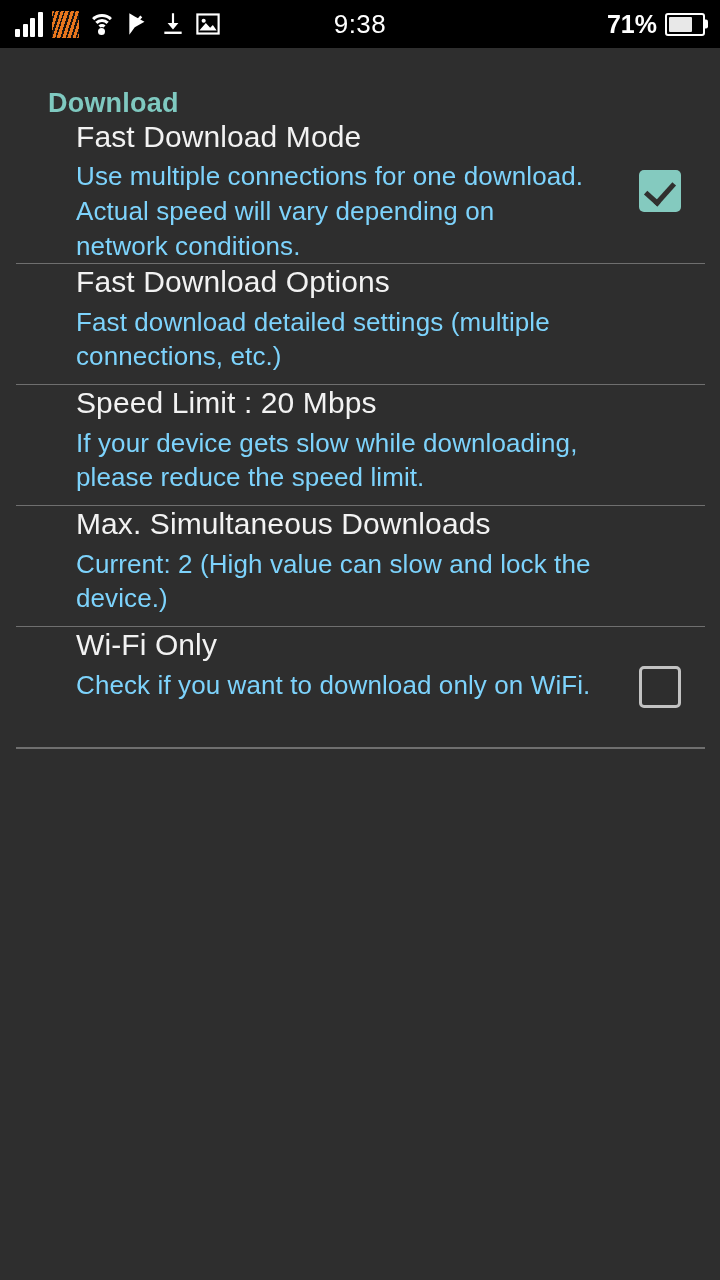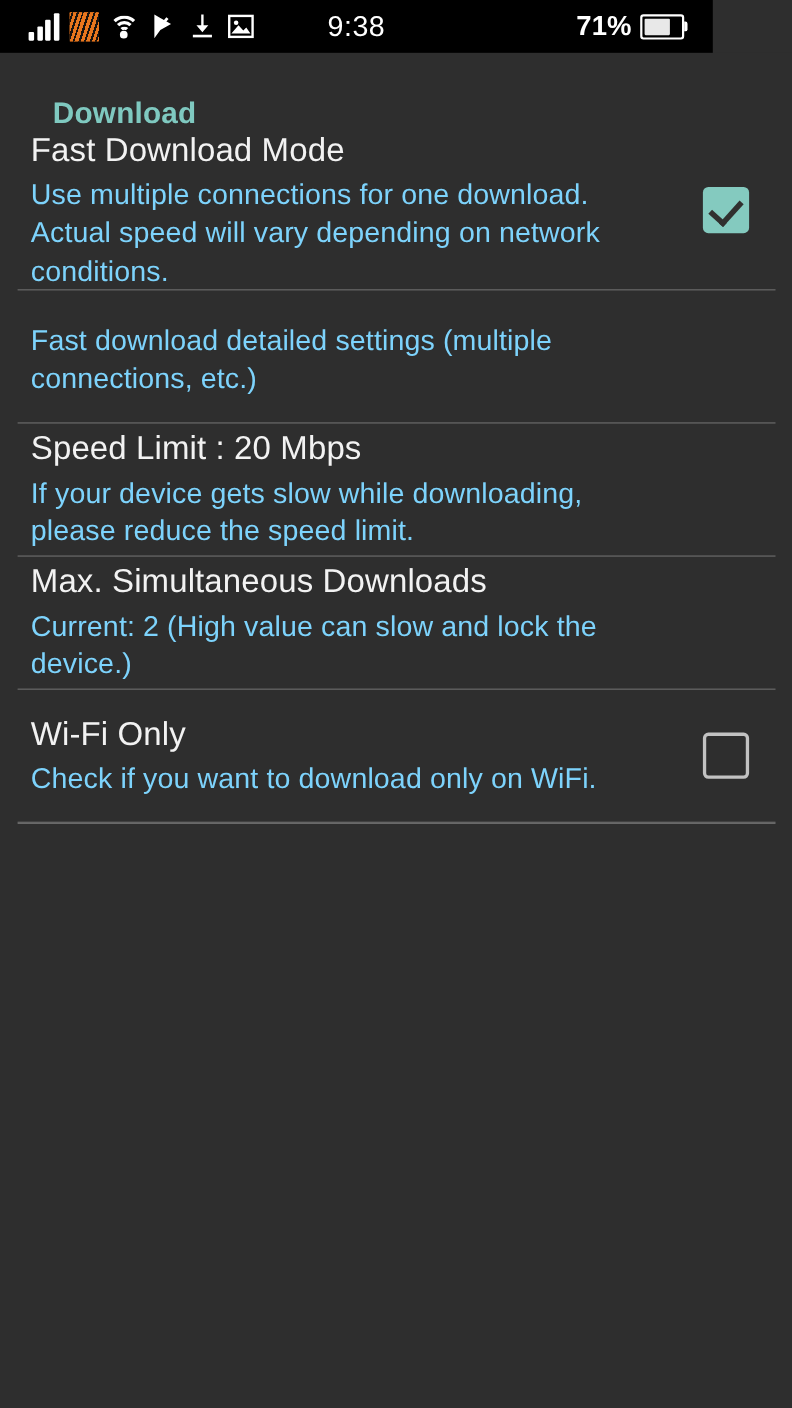--- a/index.html
+++ b/index.html
@@ -6,24 +6,24 @@
   html, body {
     width:720px; height:1280px;
     background:#2e2e2e;
     font-family:"Liberation Sans", sans-serif;
     overflow:hidden;
   }
 
   
   .status-bar{
     position:relative;
-    height:48px; width:648px;
+    height:48px; width:720px;
     background:#000000;
     display:flex; align-items:center;
-    padding:0 26px;
+    padding:0 15px;
   }
   .status-left{ display:flex; align-items:center; gap:9px; }
   .status-right{ display:flex; align-items:center; gap:8px; margin-left:auto;font-weight:bold; }
   .status-time{
     position:absolute; left:0; right:0; top:0; bottom:0;
     display:flex; align-items:center; justify-content:center;
     color:#ffffff; font-size:26px; letter-spacing:.5px;
     pointer-events:none;
   }
   .battery-pct{ color:#ffffff; font-size:25px; }
@@ -80,22 +80,22 @@
   .screen{ width:720px; height:1232px; background:#2e2e2e; overflow:hidden; }
 
   .section-header{
     color:#7fc9c0;
     font-size:27px; font-weight:bold;
     padding:40px 0 0 48px;
     letter-spacing:.2px;
   }
 
   .pref{
-    display:flex; align-items:center;
-    padding:0 16px 0 28px;
+    display:flex; 
+    padding:0 16px 0 76px;
     min-height:120px;
   }
   .pref-text{ flex:1; padding-right:24px; }
   .pref-title{
     color:#f2f2f2;
     font-size:30px;
     line-height:1.18;
     letter-spacing:.1px;
   }
   .pref-summary{
@@ -184,20 +184,21 @@
           <div class="pref-title">Fast Download Mode</div>
           <div class="pref-summary">Use multiple connections for one download. Actual speed will vary depending on network conditions.</div>
         </div>
         <div class="pref-widget">
           <div class="checkbox checked"></div>
         </div>
       </div>
       <div class="divider"></div>
       <div class="pref">
         <div class="pref-text">
+          <div class="pref-title">Fast Download Options</div>
           <div class="pref-summary">Fast download detailed settings (multiple connections, etc.)</div>
         </div>
         <div class="pref-widget"></div>
       </div>
       <div class="divider"></div>
       <div class="pref">
         <div class="pref-text">
           <div class="pref-title">Speed Limit : 20 Mbps</div>
           <div class="pref-summary">If your device gets slow while downloading, please reduce the speed limit.</div>
         </div>

